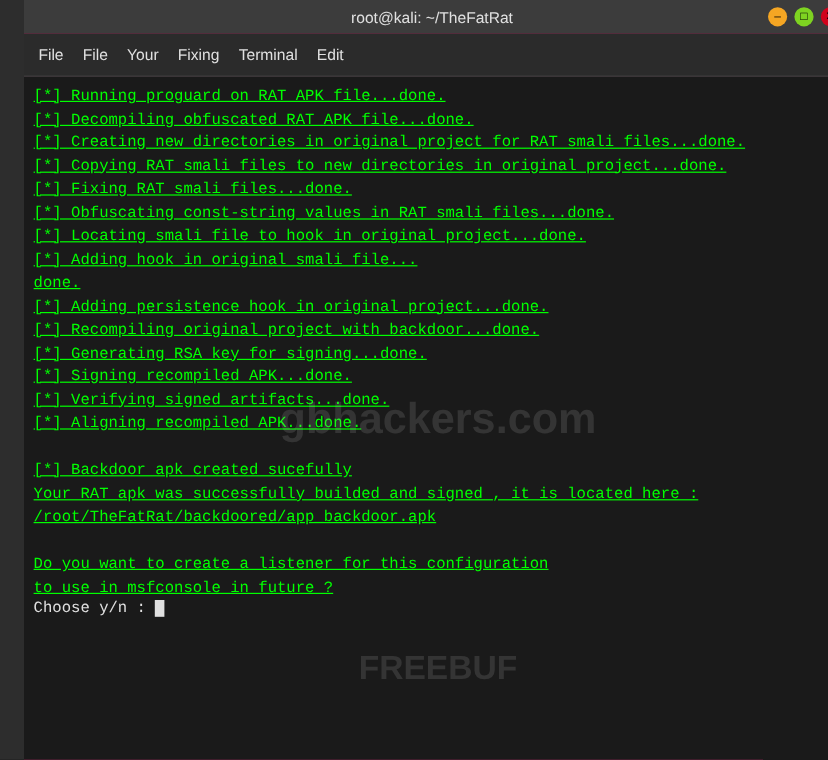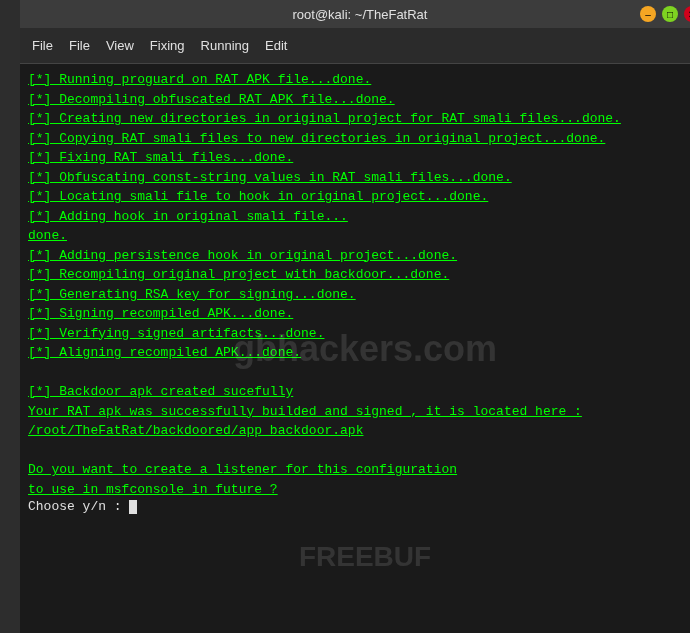--- a/index.html
+++ b/index.html
@@ -156,23 +156,23 @@
     <div class="window-controls">
       <button class="win-btn minimize">–</button>
       <button class="win-btn maximize">□</button>
       <button class="win-btn close">✕</button>
     </div>
   </div>
 
   <div class="menu-bar">
     <span class="menu-item">File</span>
     <span class="menu-item">File</span>
-    <span class="menu-item">View</span>
+    <span class="menu-item">Your</span>
     <span class="menu-item">Fixing</span>
-    <span class="menu-item">Running</span>
+    <span class="menu-item">Terminal</span>
     <span class="menu-item">Edit</span>
   </div>
 
   <div class="terminal-body">
     <div class="watermark">gbhackers.com</div>
     <div class="watermark2">FREEBUF</div>
     <div class="terminal-output" id="terminal-output">[*] Running proguard on RAT APK file...done.
 [*] Decompiling obfuscated RAT APK file...done.
 [*] Creating new directories in original project for RAT smali files...done.
 [*] Copying RAT smali files to new directories in original project...done.

